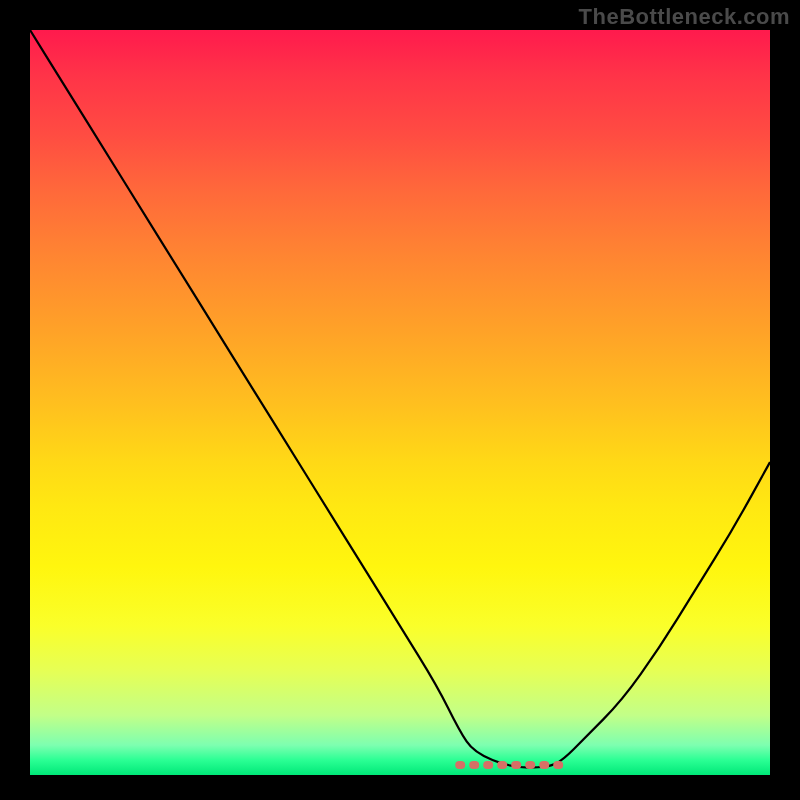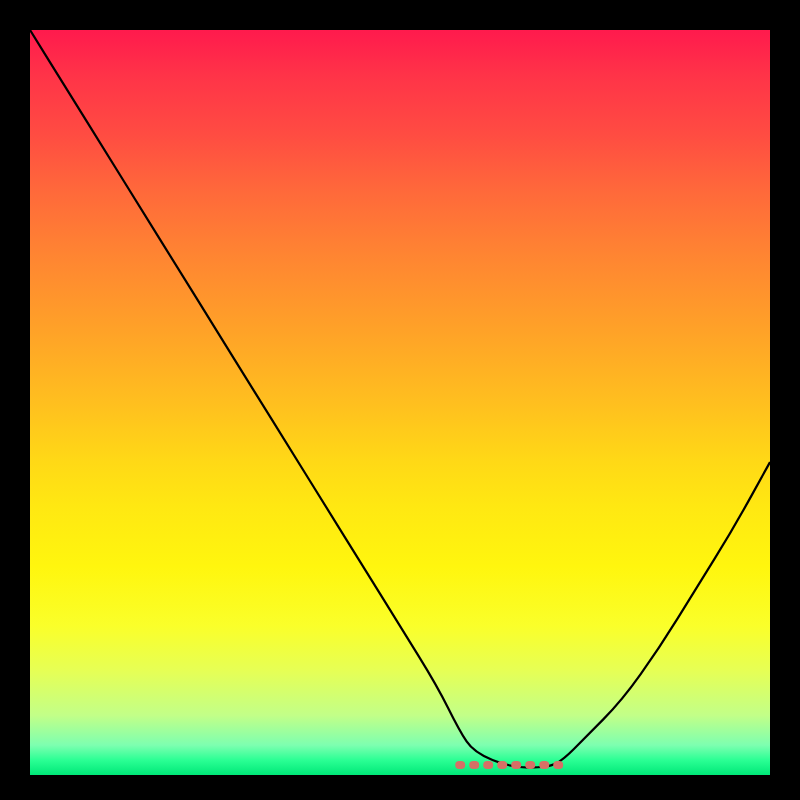--- a/index.html
+++ b/index.html
@@ -79,20 +79,21 @@
     stroke-width: 8;
     stroke-linecap: round;
     stroke-dasharray: 2 12;
   }
 </style>
 </head>
 <body>
 
 <div class="frame">
 
+  <div class="watermark">TheBottleneck.com</div>
 
   <div class="plot-area">
     <div class="gradient"></div>
 
     <svg class="curve" viewBox="0 0 740 745" preserveAspectRatio="none">
       <path id="curvePath" class="curve-path" d="M 0 0 Q 0 0 18.5 29.80000000000001 Q 37 59.60000000000002 55.5 89.40000000000003 Q 74 119.20000000000005 92.5 149 Q 111 178.79999999999995 129.5 208.59999999999997 Q 148 238.39999999999998 166.5 268.2 Q 185 298 203.5 327.79999999999995 Q 222 357.59999999999997 240.5 387.4 Q 259 417.2 277.5 447 Q 296 476.8 314.5 506.6 Q 333 536.4 351.5 566.2 Q 370 596 388.5 625.8 Q 407.00000000000006 655.6 418.1 677.95 Q 429.2 700.3 436.6 711.4749999999999 Q 444 722.65 462.5 730.0999999999999 Q 481 737.55 499.5 737.55 Q 518 737.55 525.4 733.825 Q 532.8 730.1 543.9 718.925 Q 555 707.75 573.5 689.125 Q 592 670.5 610.5 644.425 Q 629 618.35 647.5 588.55 Q 666 558.75 684.5 528.95 Q 703 499.15 721.5 465.625 T 740 432.1"></path>
       <path id="flatPath" class="flat-segment" d="M 429.2 735 L 532.8 735"></path>
     </svg>
   </div>
 

